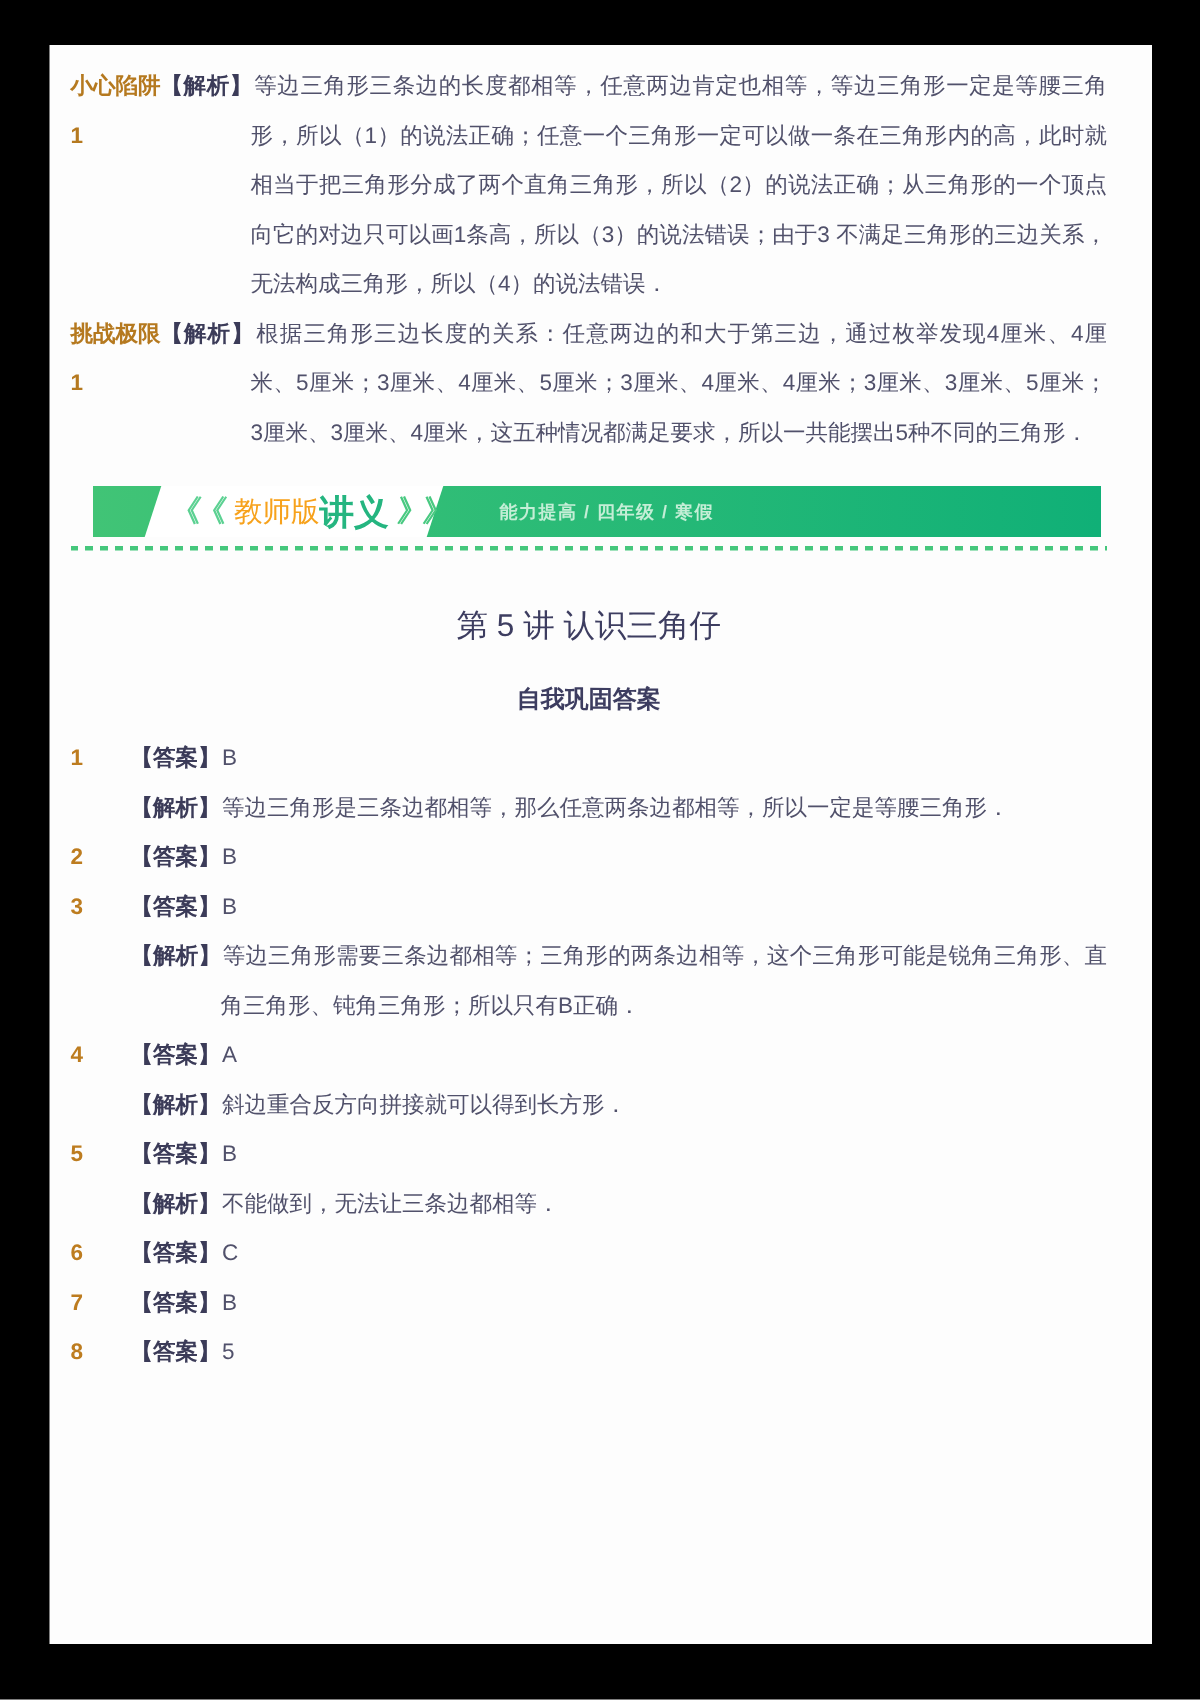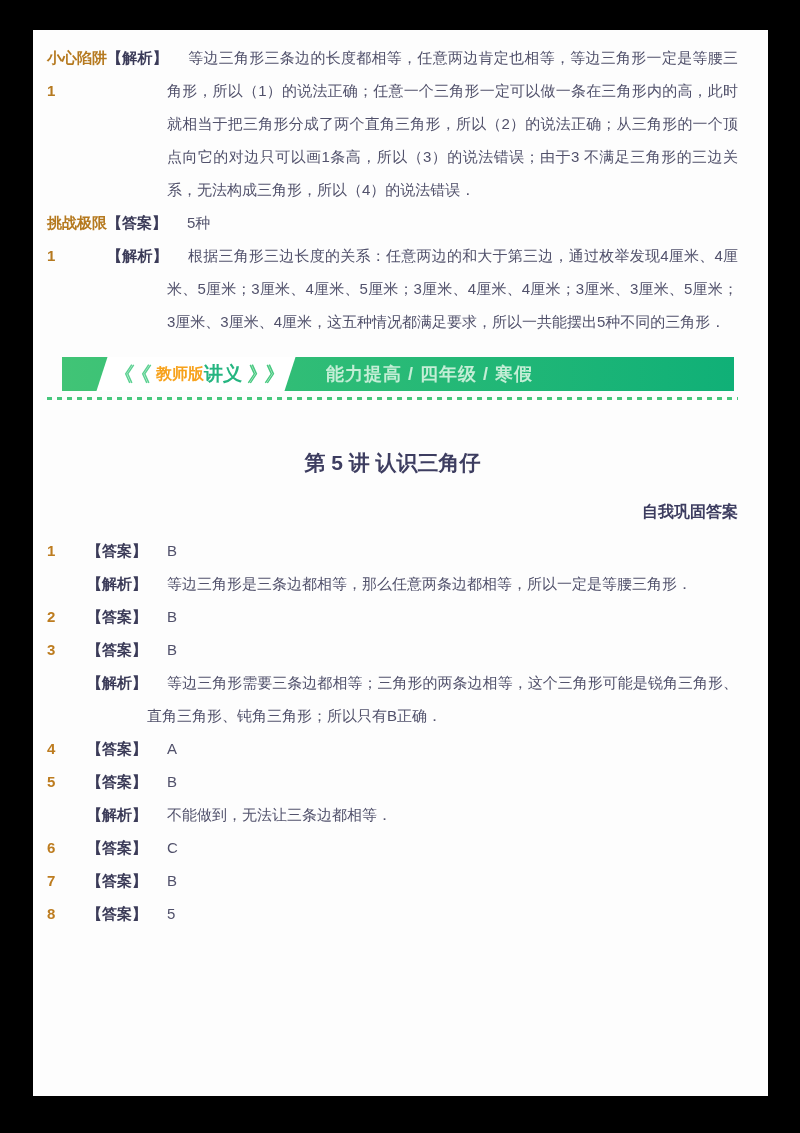--- a/index.html
+++ b/index.html
@@ -22,75 +22,74 @@
   .numcol{
     flex:0 0 40px;width:40px;color:#bd7c1f;font-weight:bold;
     font-size:15px;line-height:33px;
   }
   .sec-body,.ans-body{flex:1 1 auto;min-width:0;}
   p.entry{
     margin:0;padding-left:60px;text-indent:-60px;
     font-size:15px;line-height:33px;color:#51516b;
     text-align:justify;
   }
-  p.entry .tag{font-weight:bold;color:#3b3b58;margin-right:20px;}
+  p.entry .tag{font-weight:bold;color:#3b3b58;margin-right:1px;}
   
   .banner{
     position:relative;height:34px;margin:19px 4px 0 15px;
     background:linear-gradient(90deg,#41c476,#10b077);
     overflow:hidden;
   }
   .banner-ribbon{
     position:absolute;left:40px;top:-3px;bottom:-3px;width:188px;
     background:#ffffff;transform:skewX(-18deg);
   }
   .banner-row{
     position:relative;height:100%;display:flex;align-items:center;
     padding-left:52px;
   }
   .chev{
     font-weight:bold;font-size:20px;line-height:34px;color:#49c981;
     transform:skewX(-6deg);letter-spacing:-3px;
   }
   .chev-left{margin-right:8px;color:#5cd192;}
   .chev-right{margin-left:6px;}
-  .brand-orange{font-weight:bold;font-size:16px;color:#f7a21c;}
-  .brand-green{font-weight:bold;font-size:19px;color:#25b580;}
-  .course{margin-left:44px;font-weight:bold;font-size:18px;color:#c4eed6;letter-spacing:1px;}
+  .brand-orange{font-weight:normal;font-size:19px;color:#f7a21c;}
+  .brand-green{font-weight:bold;font-size:23px;color:#25b580;}
+  .course{margin-left:34px;font-weight:bold;font-size:12px;color:#c4eed6;letter-spacing:1px;}
   .dashes{
     height:3px;margin-top:6px;
     background:repeating-linear-gradient(90deg,#45c77c 0 5px,transparent 5px 10px);
   }
   
   .lec-title{
-    margin:48px 0 0 0;text-align:center;font-size:21px;line-height:30px;
-    font-weight:bold;color:#3d3d60;
+    margin:36px 0 0 0;text-align:center;font-size:21px;line-height:30px;
+    font-weight:normal;color:#3d3d60;
   }
   .lec-subtitle{
-    margin:22px 0 0 0;text-align:right;font-size:16px;line-height:24px;
+    margin:22px 0 0 0;text-align:center;font-size:16px;line-height:24px;
     font-weight:bold;color:#3d3d60;
   }
   .answers{margin-top:10px;}
 </style>
 </head>
 <body>
 
 <div class="page">
 
   <div>
       <div class="sec-row">
         <div class="lbl">小心陷阱1</div>
         <div class="sec-body">
           <p class="entry"><span class="tag">【解析】</span>等边三角形三条边的长度都相等，任意两边肯定也相等，等边三角形一定是等腰三角形，所以（1）的说法正确；任意一个三角形一定可以做一条在三角形内的高，此时就相当于把三角形分成了两个直角三角形，所以（2）的说法正确；从三角形的一个顶点向它的对边只可以画1条高，所以（3）的说法错误；由于3 不满足三角形的三边关系，无法构成三角形，所以（4）的说法错误．</p>
         </div>
       </div>
       <div class="sec-row">
         <div class="lbl">挑战极限1</div>
         <div class="sec-body">
-          <p class="entry"><span class="tag">【答案】</span>5种</p>
           <p class="entry"><span class="tag">【解析】</span>根据三角形三边长度的关系：任意两边的和大于第三边，通过枚举发现4厘米、4厘米、5厘米；3厘米、4厘米、5厘米；3厘米、4厘米、4厘米；3厘米、3厘米、5厘米；3厘米、3厘米、4厘米，这五种情况都满足要求，所以一共能摆出5种不同的三角形．</p>
         </div>
       </div>
     </div>
 
   <div class="banner">
     <div class="banner-ribbon"></div>
     <div class="banner-row">
       <span class="chev chev-left">《《</span>
       <span class="brand-orange">教师版</span>
@@ -135,20 +134,26 @@
           <p class="entry"><span class="tag">【解析】</span>等边三角形需要三条边都相等；三角形的两条边相等，这个三角形可能是锐角三角形、直角三角形、钝角三角形；所以只有B正确．</p>
         </div>
       </div>
       <div class="ans-row">
         <div class="numcol">4</div>
         <div class="ans-body">
           <p class="entry"><span class="tag">【答案】</span>A</p>
         </div>
       </div>
       <div class="ans-row">
+        <div class="numcol"></div>
+        <div class="ans-body">
+          <p class="entry"><span class="tag">【解析】</span>斜边重合反方向拼接就可以得到长方形．</p>
+        </div>
+      </div>
+      <div class="ans-row">
         <div class="numcol">5</div>
         <div class="ans-body">
           <p class="entry"><span class="tag">【答案】</span>B</p>
         </div>
       </div>
       <div class="ans-row">
         <div class="numcol"></div>
         <div class="ans-body">
           <p class="entry"><span class="tag">【解析】</span>不能做到，无法让三条边都相等．</p>
         </div>

